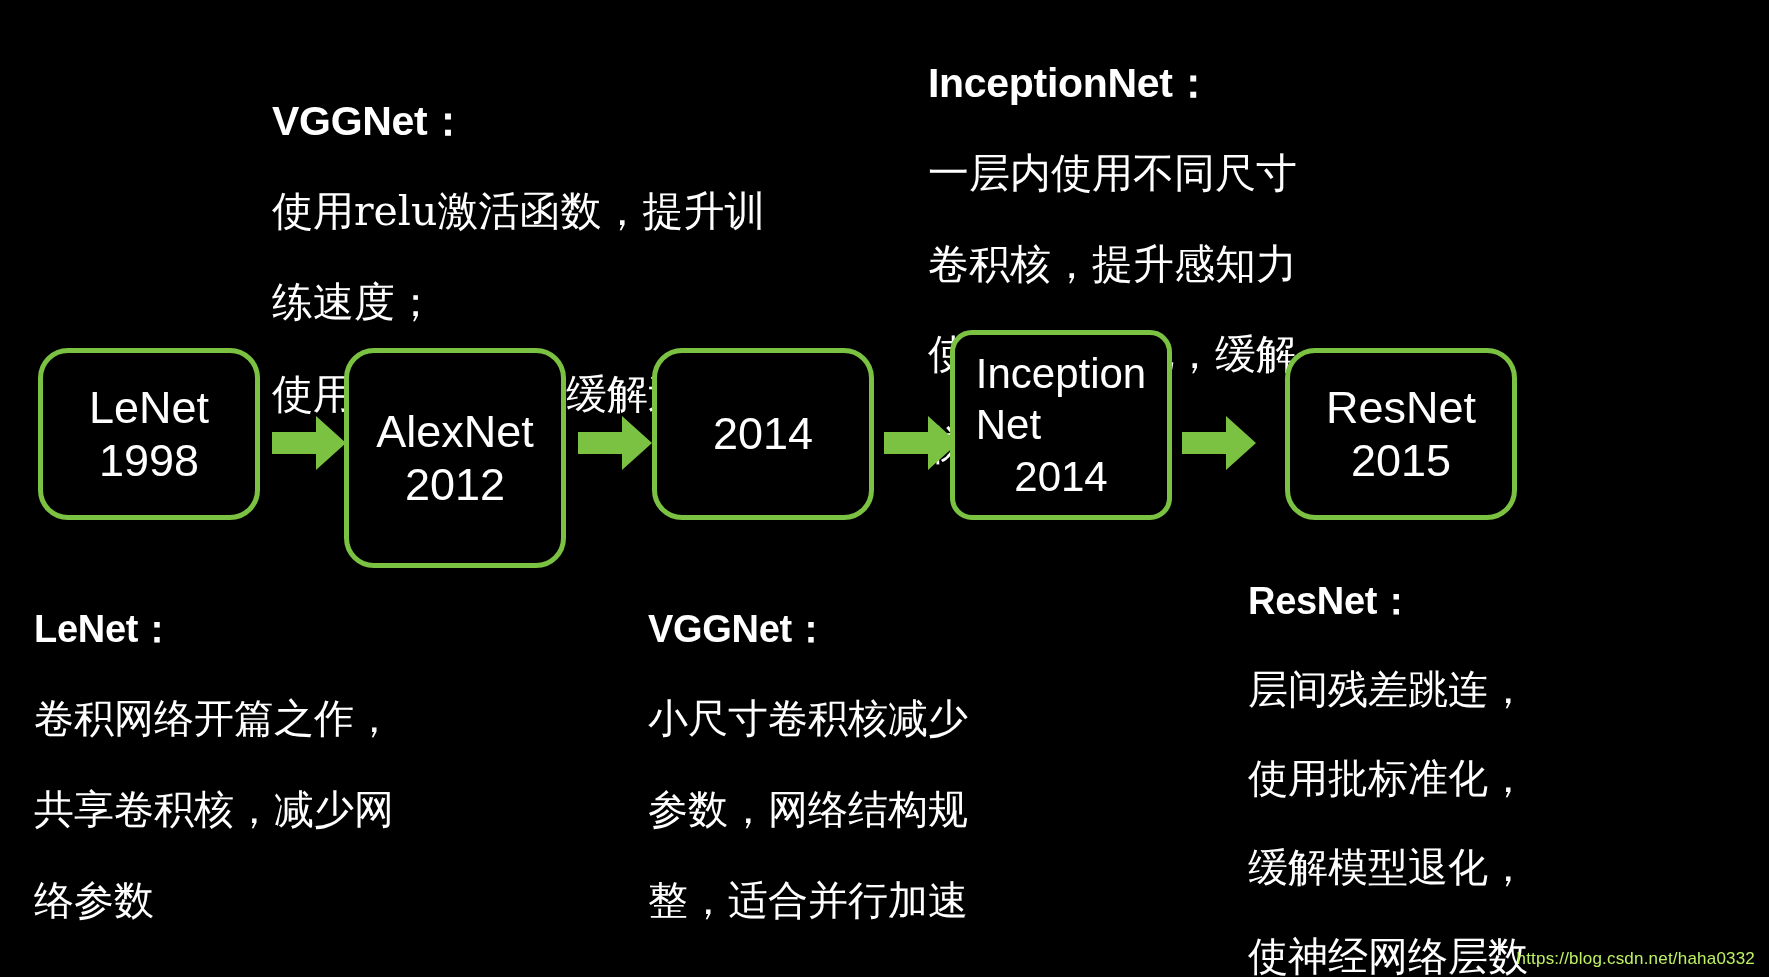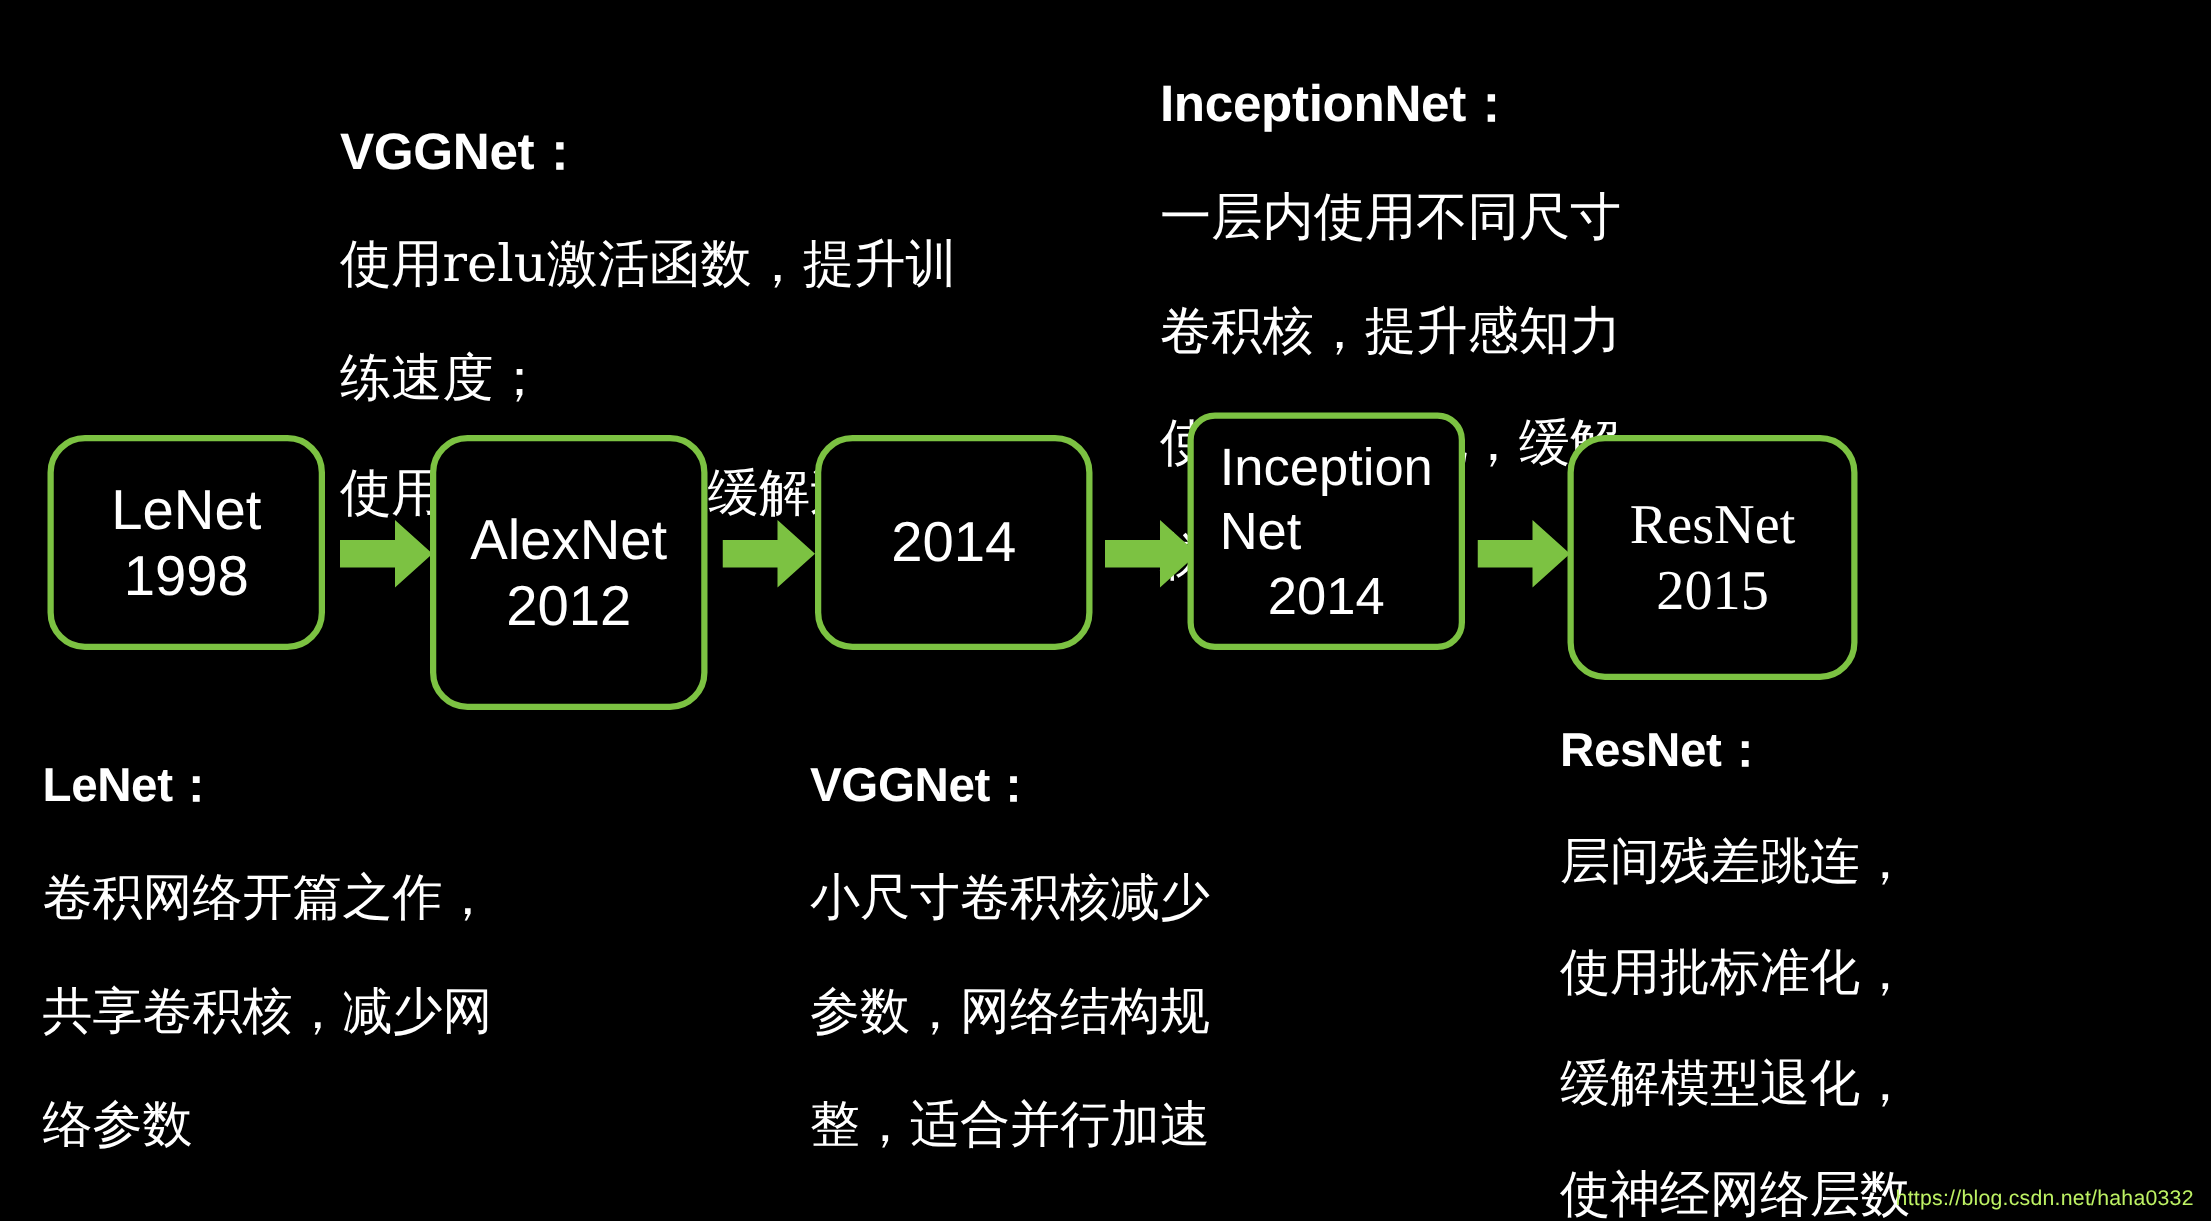--- a/index.html
+++ b/index.html
@@ -86,21 +86,21 @@
     font-weight: 400;
   }
   .node .nm   { display: block; font-size: 45px; line-height: 1.18; }
   .node .yr   { display: block; font-size: 45px; line-height: 1.18; }
 
   #node-lenet     { left: 38px;   top: 38px; width: 222px; height: 172px; }
   #node-alexnet   { left: 344px;  top: 38px; width: 222px; height: 220px; }
   #node-vggnet    { left: 652px;  top: 38px; width: 222px; height: 172px; }
   #node-inception { left: 950px;  top: 20px; width: 222px; height: 190px;
                     border-radius: 22px; }
-  #node-resnet    { left: 1254px; top: 38px; width: 232px; height: 196px; font-family: Liberation Serif, serif; }
+  #node-resnet    { left: 1285px; top: 38px; width: 232px; height: 172px; }
 
   #node-inception .nm { font-size: 42px; line-height: 1.22; }
   #node-inception .yr { font-size: 42px; line-height: 1.22; }
 
   
   .arrow {
     position: absolute;
     top: 104px;
     width: 74px;
     height: 58px;

